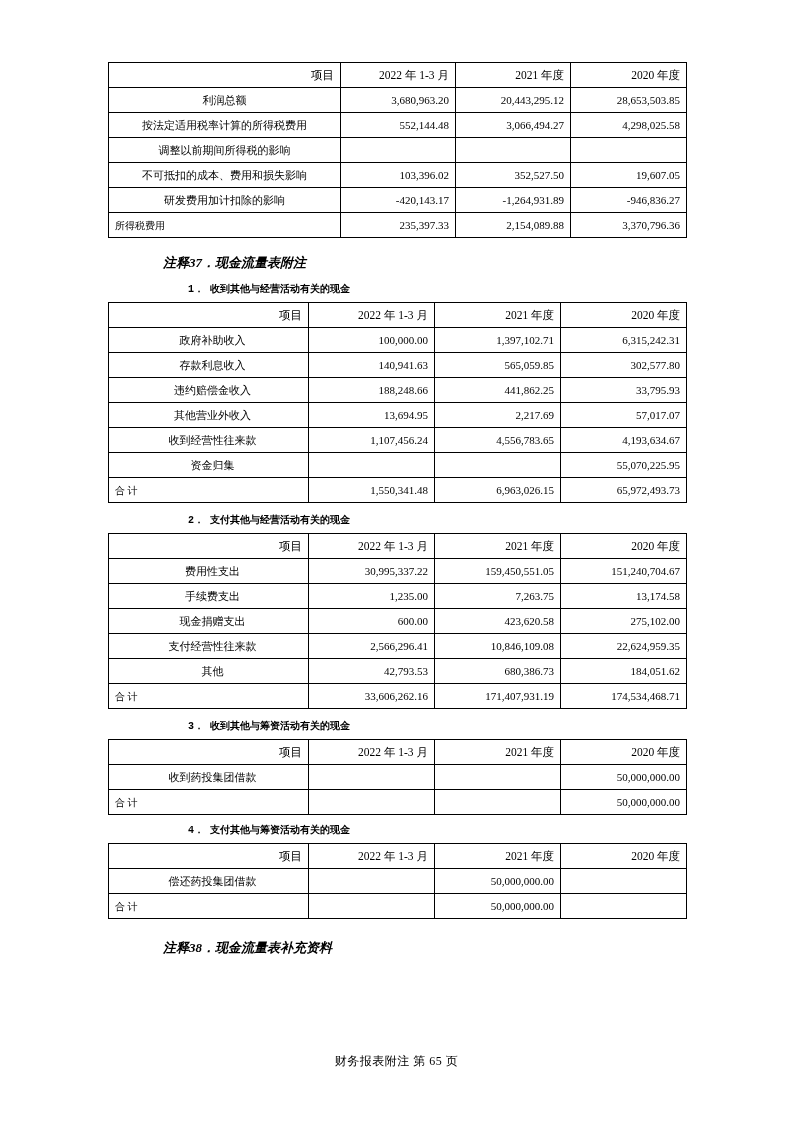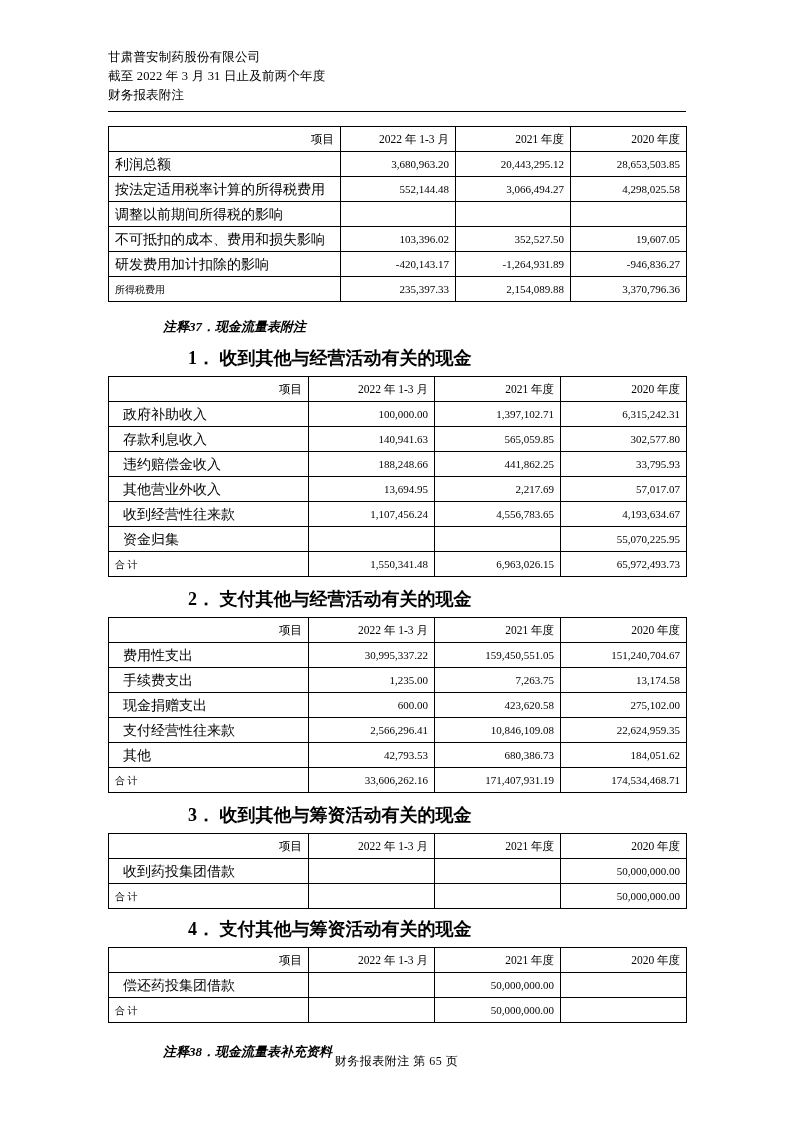--- a/index.html
+++ b/index.html
@@ -48,71 +48,65 @@
     padding: 1px 6px;
     vertical-align: middle;
     line-height: 15px;
     font-family: "Liberation Serif", "DejaVu Serif", serif;
   }
   td.hdrcell {
     text-align: right;
     font-size: 11.5px;
   }
   td.label {
-    text-align: left;
-    font-size: 14px;
+    text-align: center;
+    font-size: 11px;
   }
   td.label.ind { padding-left: 14px; }
   td.num {
     text-align: right;
     font-size: 11px;
     font-family: "Liberation Sans", sans-serif;
   }
   td.total {
     font-size: 10px;
   }
 
   .sec-title {
     font-size: 13px;
     font-weight: bold;
     margin: 16px 0 4px 55px;
     font-family: "Liberation Serif", "DejaVu Serif", serif;
     font-style: italic;
   }
   .sub-title {
-    font-size: 18px;
+    font-size: 10px;
     font-weight: bold;
     margin: 10px 0 4px 80px;
-    font-family: Liberation Serif, serif;
+    font-family: Liberation Mono, monospace;
   }
   .sub-title.tight { margin-top: 8px; }
 
   .footer {
     position: absolute;
     left: 0;
     right: 0;
     bottom: 52px;
     text-align: center;
     font-size: 12px;
     letter-spacing: 0.5px;
   }
 </style>
 </head>
 <body>
 
 <div class="page">
 
   <div class="content">
 
-    <div class="hdr">
-      <div>甘肃普安制药股份有限公司</div>
-      <div>截至 2022 年 3 月 31 日止及前两个年度</div>
-      <div>财务报表附注</div>
-      <div class="hdr-rule"></div>
-    </div>
 
     <table class="doc">
       <colgroup>
           <col style="width:232px">
           <col style="width:115px">
           <col style="width:115px">
           <col style="width:116px">
         </colgroup>
       <tbody>
         <tr>

